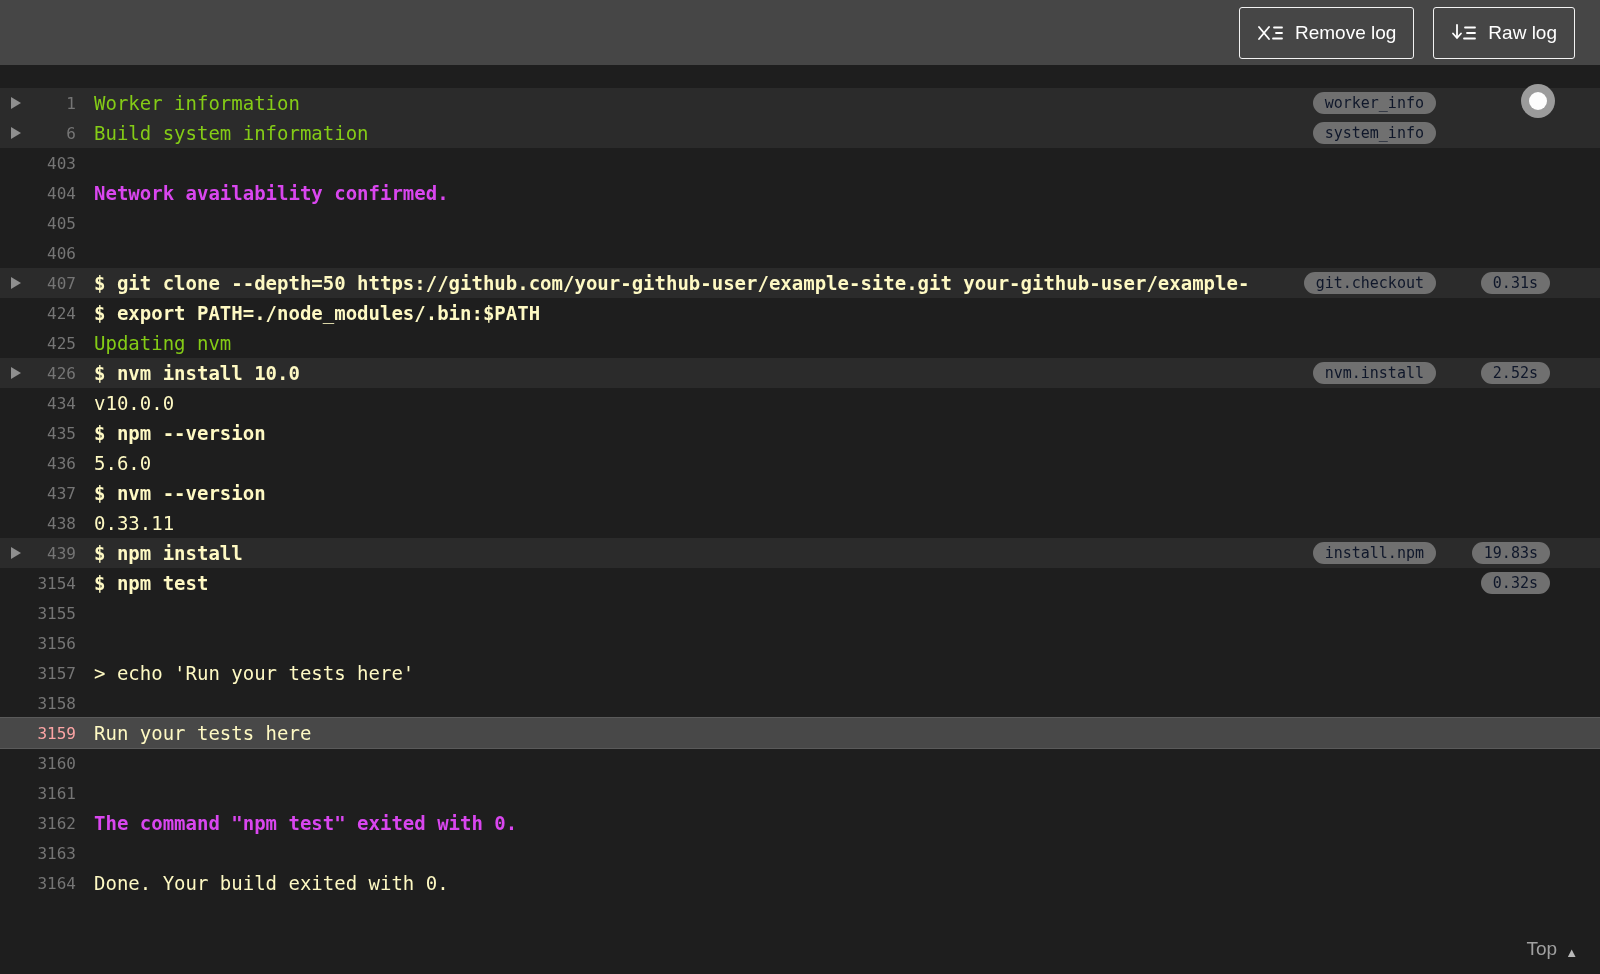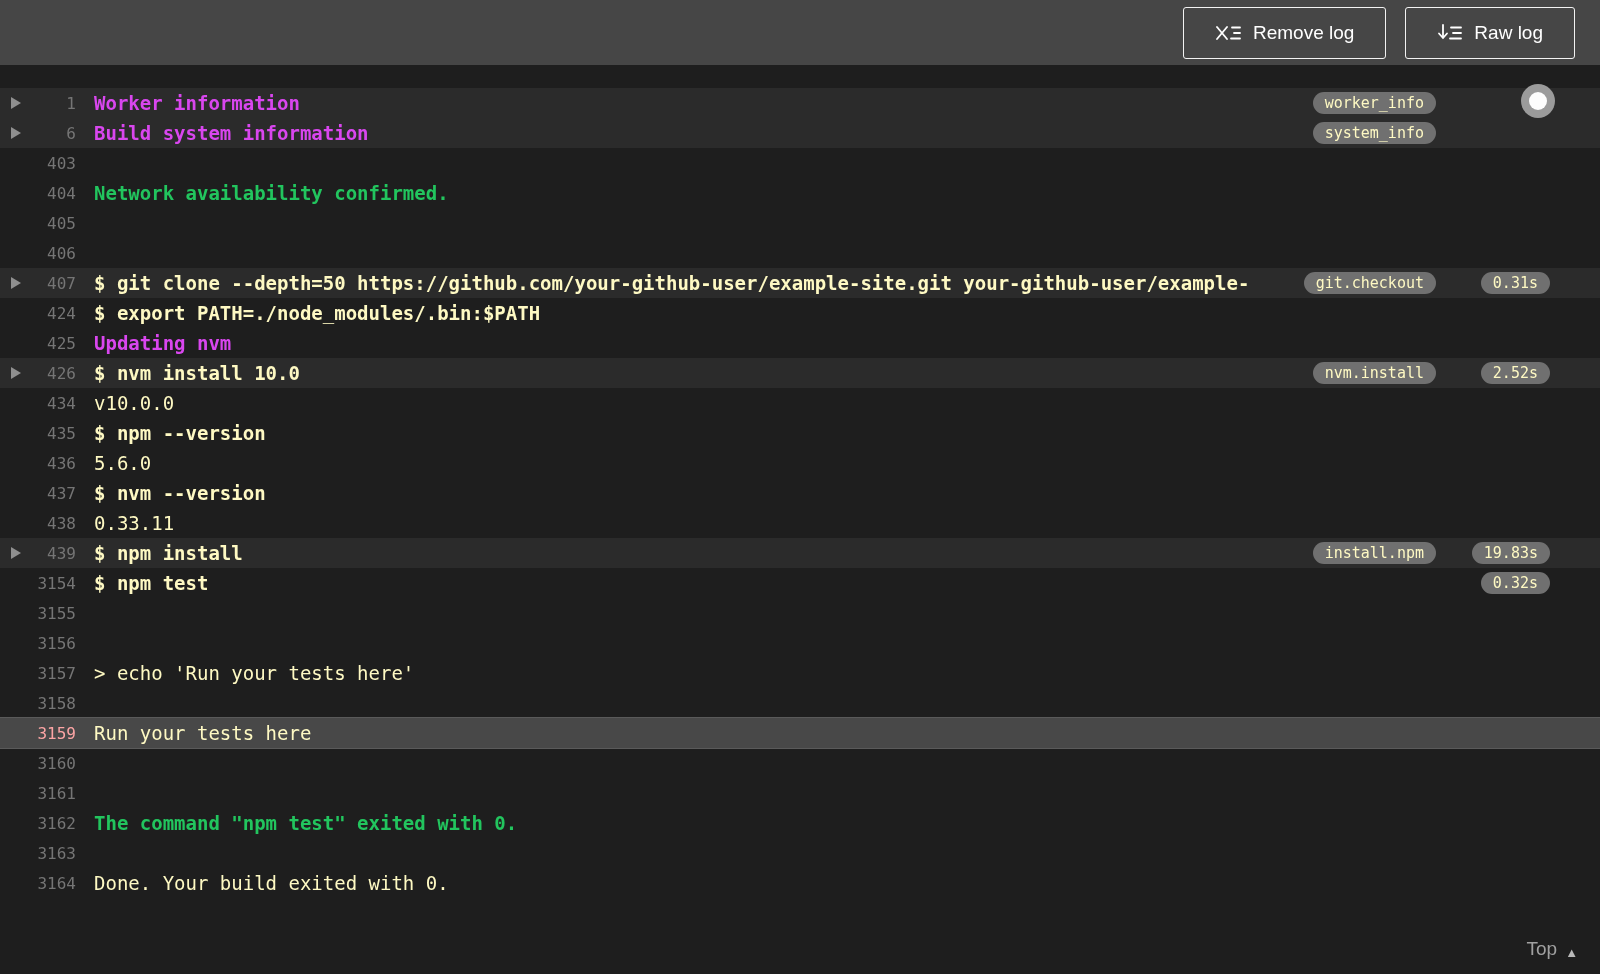--- a/index.html
+++ b/index.html
@@ -9,21 +9,21 @@
   
   .toolbar {
     height:65px; background:#464646;
     display:flex; justify-content:flex-end; align-items:center;
     gap:19px; padding-right:25px;
   }
   .tbtn {
     display:flex; align-items:center; gap:11px;
     background:transparent; border:1px solid #f2f2f2; border-radius:3px;
     color:#ffffff; font-family:"Liberation Sans", sans-serif; font-size:19px;
-    padding:8px 31px; height:52px; cursor:pointer;
+    padding:8px 17px; height:52px; cursor:pointer;
   }
   .tbtn svg { display:block; }
 
   
   .log {
     position:relative; height:909px; background:#1e1e1e;
     padding-top:23px; overflow:hidden;
   }
   .row {
     position:relative; height:30px;
@@ -38,26 +38,26 @@
            border-left:10px solid #8f8f8f;
            border-top:6px solid transparent; border-bottom:6px solid transparent; }
   .row:not(.fold) .arrow { visibility:hidden; }
 
   .num  { display:inline-block; width:76px; text-align:right;
           font-size:16px; color:#757575; flex:none; cursor:pointer; }
   .row.hl .num { color:#fca5a5; }
 
   .text { margin-left:18px; color:#fef9c3; overflow:hidden; max-width:1170px; }
   .text.command { font-weight:bold; }
-  .text.yellow  { color:#d946ef; font-weight:bold; }
-  .text.green   { color:#22c55e; font-weight:bold; }
+  .text.yellow  { color:#84cc16; font-weight:normal; }
+  .text.green   { color:#d946ef; font-weight:bold; }
 
   .badge {
     position:absolute; top:4px; height:22px; line-height:22px;
-    background:#707070; color:#fef9c3; border-radius:12px;
+    background:#707070; color:#0f172a; border-radius:12px;
     font-family:"DejaVu Sans Mono", monospace; font-size:15px;
     padding:0 12px;
   }
   .badge.label { right:164px; }
   .badge.dur   { right:50px; }
 
   
   .dot {
     position:absolute; top:19px; left:1521px; width:34px; height:34px;
     border-radius:50%; background:#9b9b9b;

